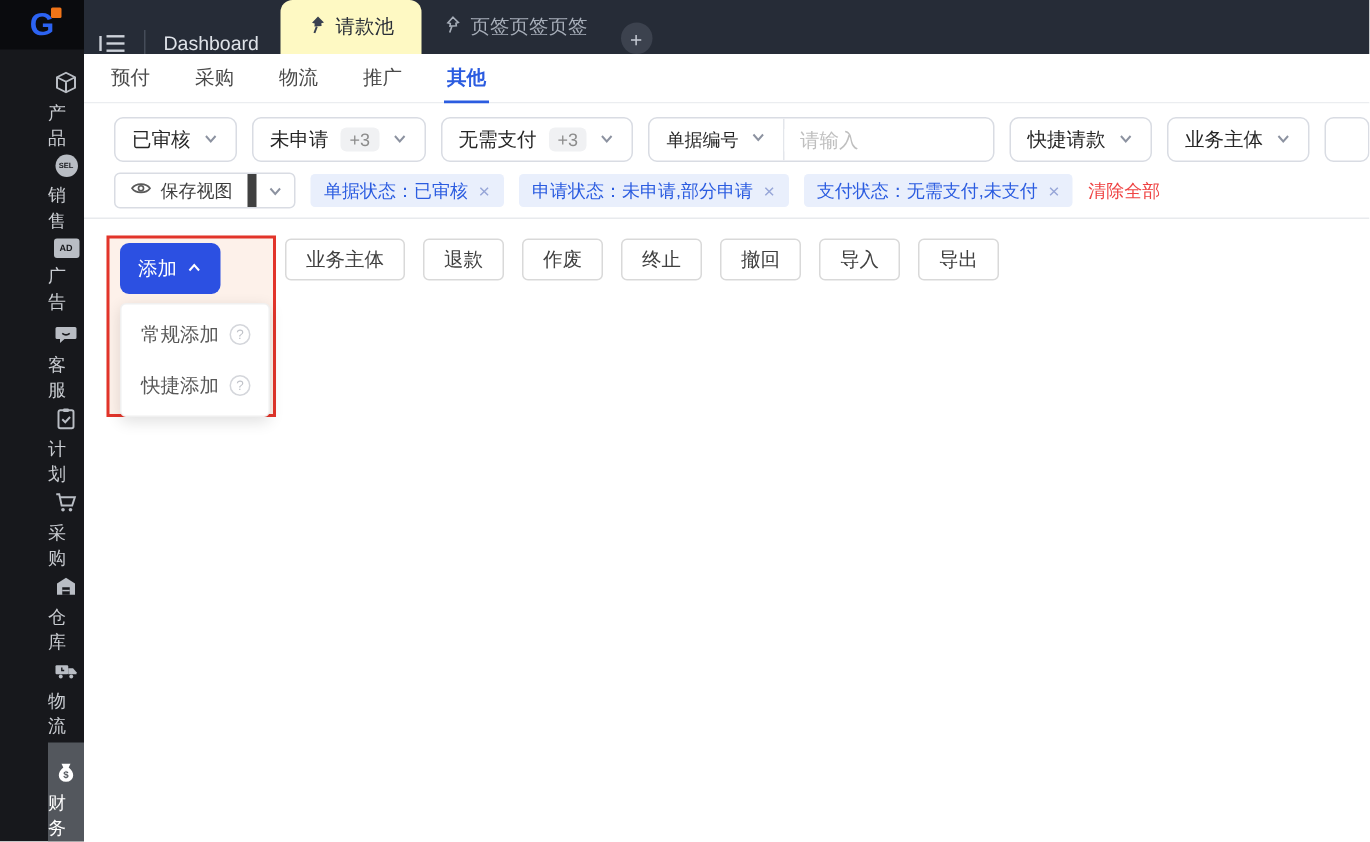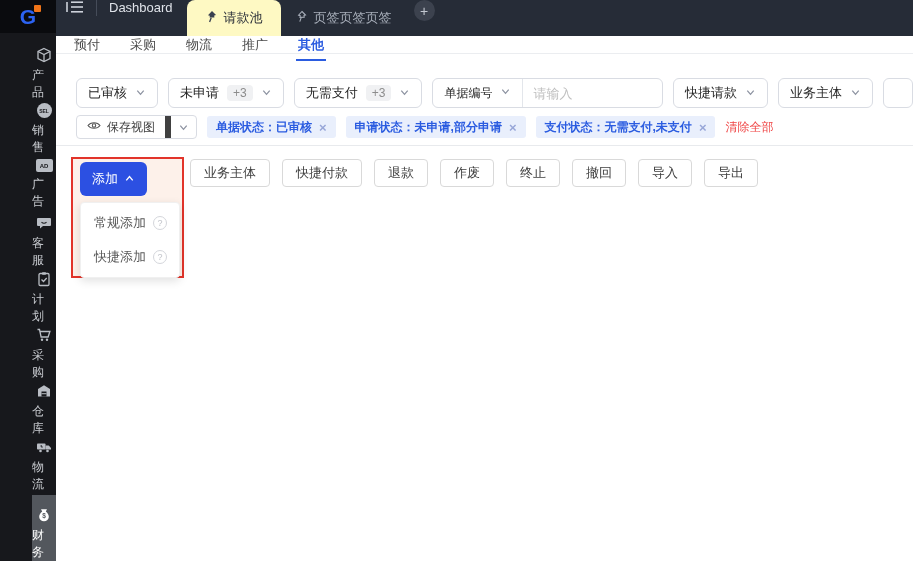--- a/index.html
+++ b/index.html
@@ -19,52 +19,52 @@
   .side-nav{flex:1;display:flex;flex-direction:column;padding-top:14px;margin-left:32px;}
   .side-item{height:56px;display:flex;flex-direction:column;align-items:center;justify-content:flex-start;gap:4px;cursor:pointer;}
   .side-item .lbl{font-size:12px;color:#c9ccd1;letter-spacing:1px;}
   .side-item svg{display:block;}
   .side-item.selected{flex:1;background:var(--sidebar-selected-bg);padding-top:12px;}
   .side-item.selected .lbl{color:#ffffff;}
   .badge-icon{width:17px;height:13px;background:#b9bdc4;border-radius:2px;color:#17181c;font-size:6px;font-weight:bold;display:flex;align-items:center;justify-content:center;}
   .round-badge{width:15px;height:15px;background:#b9bdc4;border-radius:50%;color:#17181c;font-size:5px;font-weight:bold;display:flex;align-items:center;justify-content:center;}
 
   
-  .topbar{position:absolute;left:56px;top:0;width:857px;height:36px;background:var(--topbar-bg);display:flex;align-items:flex-start;}
+  .topbar{position:absolute;left:56px;top:0;width:857px;height:36px;background:var(--topbar-bg);display:flex;align-items:flex-end;}
   .fold-btn{margin-left:10px;display:flex;align-items:center;cursor:pointer;}
   .tb-divider{width:1px;height:16px;background:#454c59;margin:0 12px;}
   .dash-label{color:#dfe3e9;font-size:13px;margin-right:14px;cursor:pointer;}
   .tab{height:36px;display:flex;align-items:center;gap:7px;font-size:13px;padding:0 18px;cursor:pointer;}
   .tab.active{background:#fef9c3;color:#2a2f38;border-radius:8px 8px 0 0;}
   .tab.inactive{color:#a6adb8;padding:0 14px;}
   .newtab-btn{width:21px;height:21px;border-radius:50%;background:#3c424e;color:#c3c8d1;font-size:14px;display:flex;align-items:center;justify-content:center;margin-left:8px;cursor:pointer;line-height:1;}
 
   
-  .subnav{position:absolute;left:56px;top:36px;width:857px;height:18px;background:#fff;border-bottom:1px solid #ebedf0;display:flex;align-items:center;padding-left:16px;gap:26px;}
+  .subnav{position:absolute;left:56px;top:36px;width:857px;height:33px;background:#fff;border-bottom:1px solid #ebedf0;display:flex;align-items:center;padding-left:16px;gap:26px;}
   .subnav-item{font-size:13px;color:#4a4a4a;height:33px;display:flex;align-items:center;position:relative;padding:0 2px;cursor:pointer;}
   .subnav-item.active{color:var(--accent-text);font-weight:bold;}
   .subnav-item.active::after{content:"";position:absolute;left:0;right:0;bottom:0;height:2px;background:var(--accent-text);}
 
   
   .filterbar{position:absolute;left:56px;top:69px;width:857px;height:77px;background:#fff;border-bottom:1px solid #e8eaed;}
   .f-row1{display:flex;align-items:center;gap:10px;padding:9px 0 0 20px;}
   .dd{height:30px;border:1px solid #d9dce3;border-radius:6px;background:#fff;display:flex;align-items:center;gap:8px;padding:0 11px;font-size:13px;color:#262626;cursor:pointer;white-space:nowrap;}
   .plus-badge{background:#f0f1f3;color:#8c8c8c;font-size:12px;border-radius:4px;padding:1px 6px;}
   .compound{height:30px;border:1px solid #d9dce3;border-radius:6px;display:flex;align-items:center;overflow:hidden;}
   .compound .seg-field{display:flex;align-items:center;gap:8px;padding:0 11px;font-size:12px;color:#262626;height:100%;border-right:1px solid #e3e6eb;cursor:pointer;white-space:nowrap;}
   .compound input{border:none;outline:none;font-size:13px;padding:0 10px;width:140px;color:#262626;font-family:inherit;}
   .compound input::placeholder{color:#bfbfbf;}
   .v-div{width:1px;height:16px;background:#e3e6eb;}
   .sliver{height:30px;width:30px;border:1px solid #d9dce3;border-radius:6px;flex:none;}
 
   .f-row2{display:flex;align-items:center;gap:10px;padding:7px 0 0 20px;}
   .save-view{height:24px;border:1px solid #d9dce3;border-radius:4px;display:flex;align-items:center;overflow:hidden;}
   .save-view .sv-main{display:flex;align-items:center;gap:6px;padding:0 10px;font-size:12px;color:#3d3d3d;height:100%;border-right:6px solid #404040;cursor:pointer;white-space:nowrap;}
   .save-view .sv-caret{padding:0 7px;height:100%;display:flex;align-items:center;cursor:pointer;}
-  .tag{height:22px;background:var(--tag-bg);border-radius:3px;display:flex;align-items:center;gap:7px;padding:0 9px;font-size:12px;color:var(--accent-text);white-space:nowrap;font-weight:bold;}
+  .tag{height:22px;background:var(--tag-bg);border-radius:3px;display:flex;align-items:center;gap:7px;padding:0 9px;font-size:12px;color:var(--accent-text);white-space:nowrap;}
   .tag .tag-x{color:#97a6d8;font-size:13px;cursor:pointer;line-height:1;}
   .clear-all{font-size:12px;color:#ef4444;cursor:pointer;white-space:nowrap;}
 
   
   .content{position:absolute;left:56px;top:146px;width:857px;height:415px;background:#fff;}
   .actions-row{position:absolute;left:134px;top:13px;display:flex;gap:12px;}
   .act-btn{height:28px;border:1px solid #d9d9d9;border-radius:4px;background:#fff;font-size:13px;color:#404040;padding:0 13px;display:flex;align-items:center;cursor:pointer;font-family:inherit;white-space:nowrap;}
 
   .annotation{position:absolute;left:15px;top:11px;width:113px;height:121px;border:2px solid var(--annotation-red);background:var(--annotation-bg);}
   .add-btn{position:absolute;left:7px;top:3px;width:67px;height:34px;border:none;border-radius:6px;background:var(--accent);color:#fff;font-size:13px;display:flex;align-items:center;justify-content:center;gap:6px;cursor:pointer;font-family:inherit;}
@@ -293,21 +293,20 @@
         <span class="help-circle">?</span>
       </div>
       <div class="menu-item">
         <span>快捷添加</span>
         <span class="help-circle">?</span>
       </div>
     </div>
   </div>
   <div class="actions-row">
     <button class="act-btn">业务主体</button>
-    <button class="act-btn">快捷付款</button>
     <button class="act-btn">退款</button>
     <button class="act-btn">作废</button>
     <button class="act-btn">终止</button>
     <button class="act-btn">撤回</button>
     <button class="act-btn">导入</button>
     <button class="act-btn">导出</button>
   </div>
 </main>
 
 </body></html>

